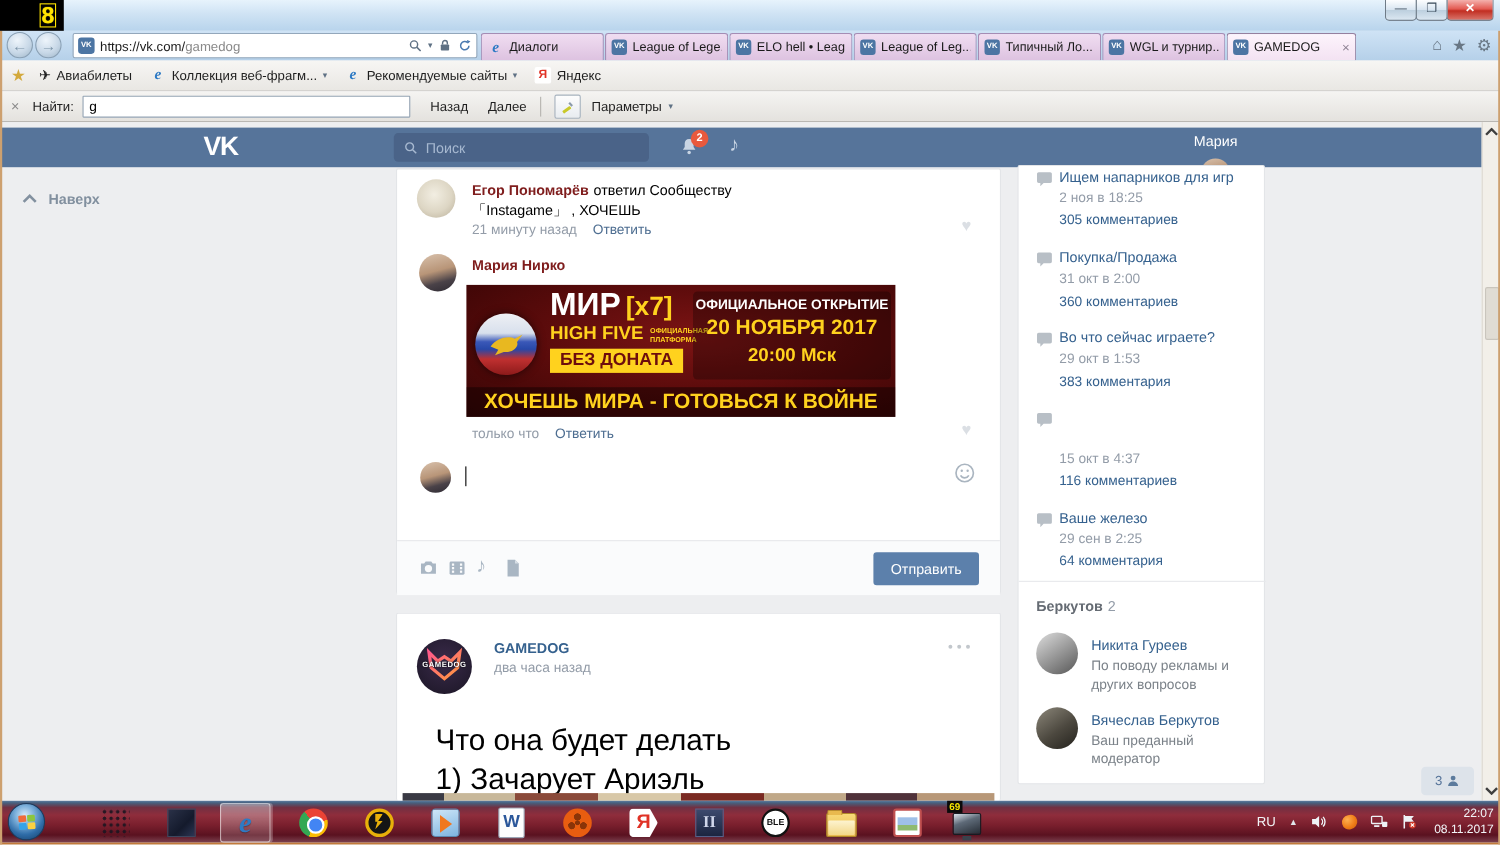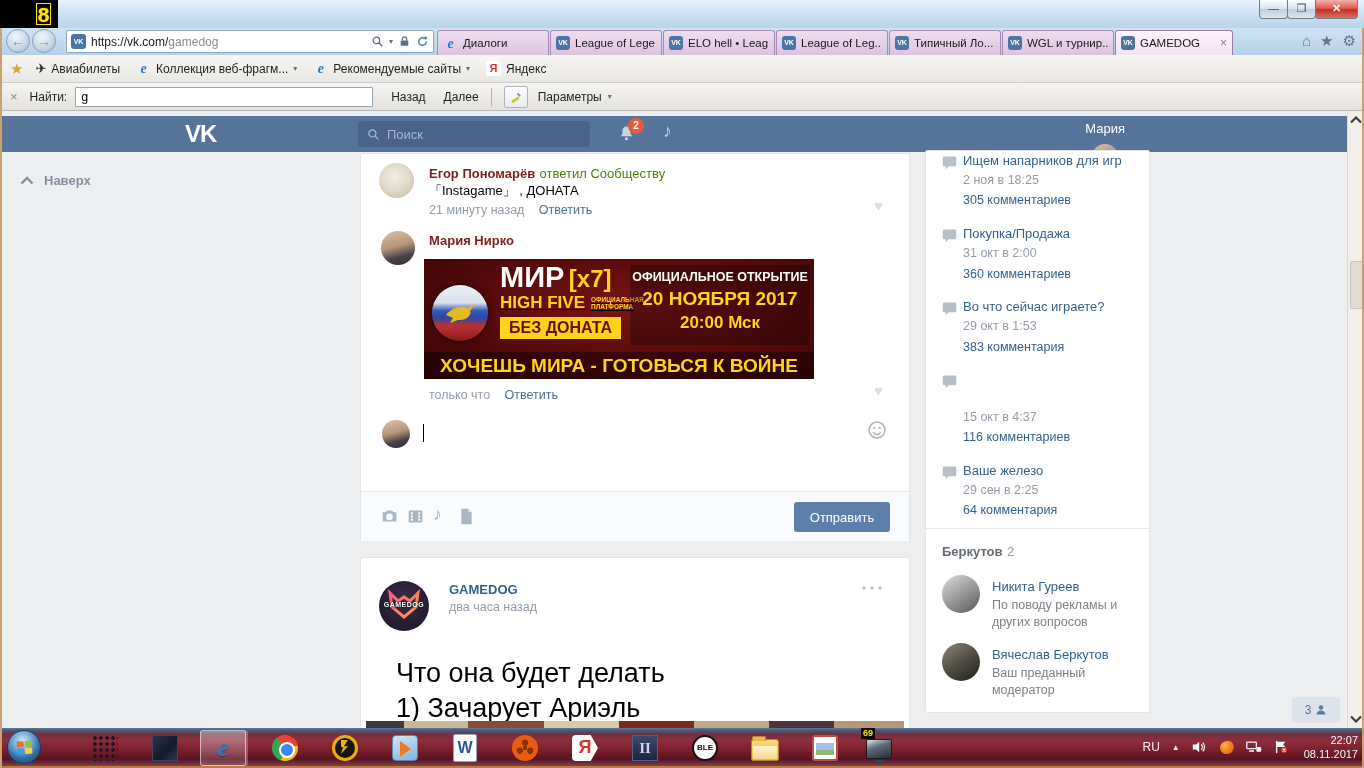--- a/index.html
+++ b/index.html
@@ -91,37 +91,37 @@
   .av-nikita { background:linear-gradient(145deg,#dedede 0%,#9a9a9a 50%,#565656 100%); }
   .av-slava { background:linear-gradient(145deg,#8d887b 0%,#4c483f 55%,#23211c 100%); }
 
   .backtop { position:absolute; left:20px; top:62px; display:flex; align-items:center; gap:10px;
     color:#82909f; font-size:13px; font-weight:700; }
 
   .card { position:absolute; background:#fff; border:1px solid #e3e5e8; border-radius:2px; }
 
   
   .c-name { font-size:13px; font-weight:700; color:#7f1d1d; }
-  .c-action { font-size:13px; color:#4d7c0f; font-weight:400; }
+  .c-action { font-size:13px; color:#000000; font-weight:400; }
   .c-text { font-size:13px; color:#000; }
   .c-meta { font-size:12.5px; color:#939ca8; }
   .c-reply { font-size:12.5px; color:#4e6e91; margin-left:10px; }
   .heart { color:#dbdfe4; font-size:15px; }
 
   
   .banner { position:absolute; left:63px; top:105px; width:390px; height:120px; overflow:hidden;
     background:radial-gradient(ellipse at 55% 40%,#7d1414 0%,#5a0b0b 50%,#360505 100%); }
   .globe { position:absolute; left:8px; top:26px; width:56px; height:56px; border-radius:50%;
     background:linear-gradient(180deg,#eef0f5 0%,#d8e0ec 32%,#3a58b8 46%,#2848a8 58%,#c03030 74%,#8c1a1a 100%);
     box-shadow:0 0 8px rgba(0,0,0,.6); }
   .globe svg { position:absolute; left:10px; top:14px; }
   .bn-row1 { position:absolute; left:76px; top:2px; white-space:nowrap; }
   .bn-mir { color:#fff; font-size:29px; font-weight:800; }
   .bn-rate { color:#ffd21e; font-size:24px; font-weight:800; }
-  .bn-row2 { position:absolute; left:76px; top:34px; display:flex; align-items:center; gap:6px;text-decoration:underline; }
+  .bn-row2 { position:absolute; left:76px; top:34px; display:flex; align-items:flex-end; gap:6px; }
   .bn-hf { color:#ffd21e; font-size:17px; font-weight:800; }
   .bn-plat { color:#ffd21e; font-size:6.5px; font-weight:700; line-height:7.5px; }
   .bn-nodonate { position:absolute; left:76px; top:58px; background:#ffd21e; color:#6d0d0d;
     font-size:16px; font-weight:800; padding:2px 9px; }
   .bn-right { position:absolute; left:206px; top:6px; width:180px; height:80px; background:rgba(0,0,0,.28);
     border-radius:4px; text-align:center; padding-top:5px; }
   .bn-open { color:#fff; font-size:12.5px; font-weight:800; }
   .bn-date { color:#ffd21e; font-size:19px; font-weight:800; margin-top:4px; }
   .bn-time { color:#ffd21e; font-size:17px; font-weight:800; margin-top:3px; }
   .bn-slogan { position:absolute; left:0; bottom:0; width:100%; height:27px; background:rgba(10,0,0,.45);
@@ -381,21 +381,21 @@
       <span>Наверх</span>
     </div>
 
     <div class="card" style="left:360px; top:42px; width:550px; height:387px;">
 
       <div class="avatar av-egor abs" style="left:18px;top:9px;width:35px;height:35px;"></div>
       <div class="abs" style="left:68px;top:10px;">
         <span class="c-name">Егор Пономарёв</span>
         <span class="c-action">ответил Сообществу</span>
       </div>
-      <div class="c-text abs" style="left:68px;top:28px;">「Instagame」 , ДОНАТА</div>
+      <div class="c-text abs" style="left:68px;top:28px;">「Instagame」 , ХОЧЕШЬ</div>
       <div class="abs" style="left:68px;top:46px;">
         <span class="c-meta">21 минуту назад</span>
         <span class="c-reply">Ответить</span>
       </div>
       <span class="heart abs" style="left:513px;top:43px;">♥</span>
 
       <div class="avatar abs" style="left:20px;top:77px;width:34px;height:34px;"></div>
       <div class="c-name abs" style="left:68px;top:79px;">Мария Нирко</div>
 
       <div class="banner">

